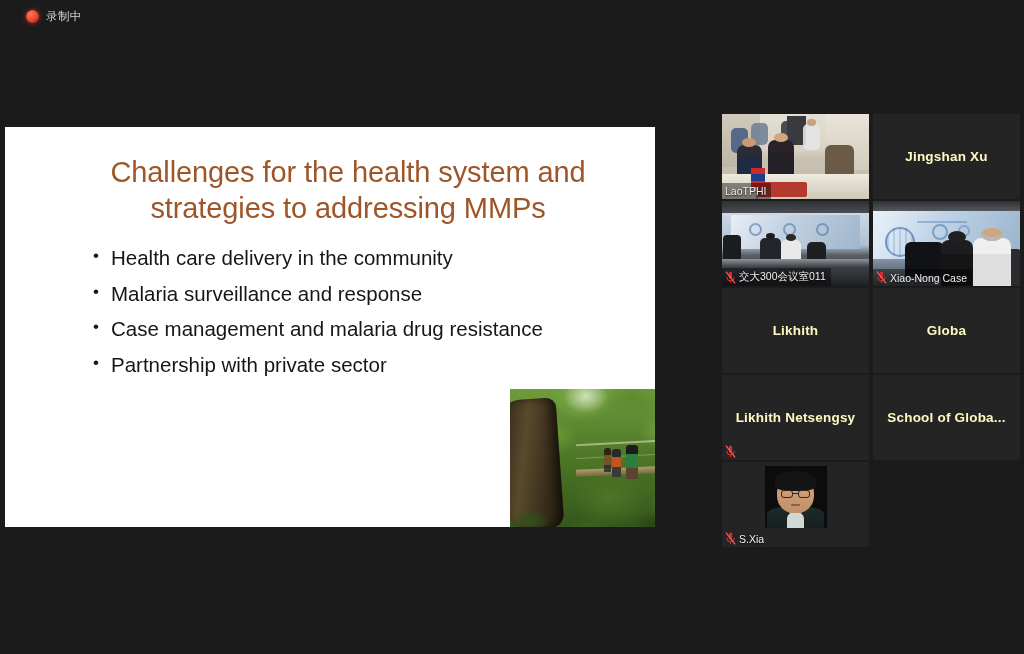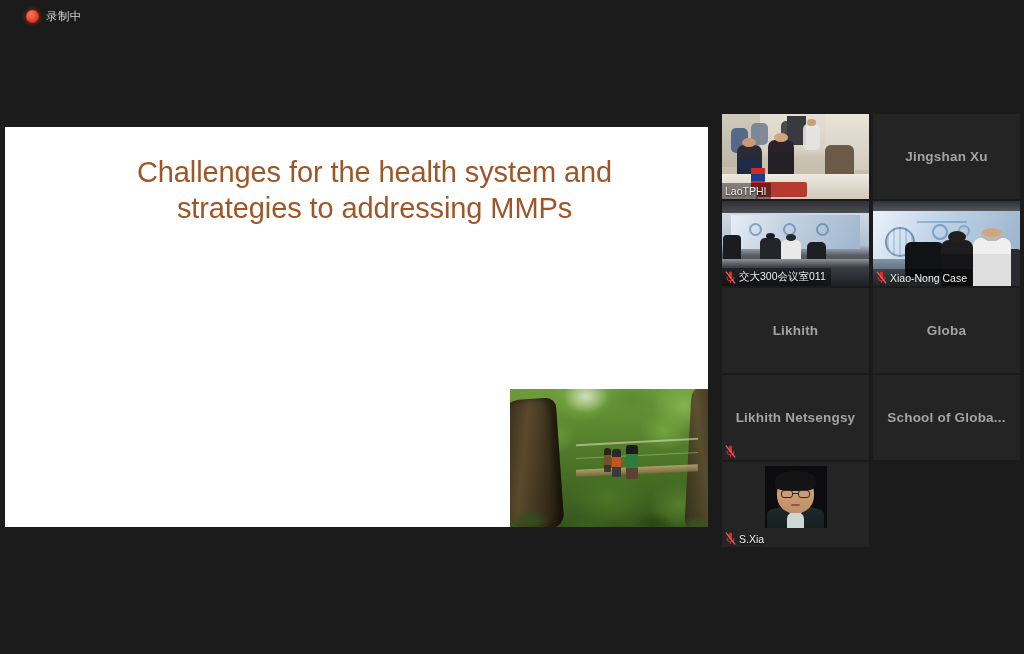--- a/index.html
+++ b/index.html
@@ -30,21 +30,21 @@
   }
   #recording-label {
     color: #d6d6d6; font-size: 11.5px; letter-spacing: .4px;
     font-family: "DejaVu Sans", sans-serif;
   }
 
   
   #slide {
     position: absolute;
     left: 5px; top: 127px;
-    width: 703px; height: 400px;
+    width: 650px; height: 400px;
     background: #ffffff;
     overflow: hidden;
     padding-left: 36px;
   }
   #slide-title {
     margin: 28px 42px 0 42px;
     text-align: center;
     color: #9e5527;
     font-size: 29px;
     line-height: 1.23;
@@ -165,21 +165,21 @@
   }
   .tile {
     position: relative;
     background: #242424;
     overflow: hidden;
   }
   .tile.active-speaker { outline: 3px solid #b9e03c; outline-offset: -3px; }
   .tile-name-center {
     position: absolute; inset: 0;
     display: flex; align-items: center; justify-content: center;
-    color: #a3a3a3; font-size: 13.5px; font-weight: bold;
+    color: #fef9c3; font-size: 13.5px; font-weight: bold;
     text-align: center; padding: 0 6px;
     letter-spacing: .2px;
     font-family: "Liberation Sans", sans-serif;
   }
   .tile-footer {
     position: absolute; left: 0; bottom: 0;
     display: flex; align-items: center; gap: 3px;
     padding: 2px 5px 2px 3px;
     max-width: 100%;
   }
@@ -300,20 +300,26 @@
 <div id="app">
 
   <div id="recording-indicator">
     <span id="recording-dot"></span>
     <span id="recording-label">录制中</span>
   </div>
 
   <div id="slide">
     <div id="slide-title">Challenges for the health system and strategies to addressing MMPs</div>
 
+    <ul id="slide-bullets">
+      <li>Health care delivery in the community</li>
+      <li>Malaria surveillance and response</li>
+      <li>Case management and malaria drug resistance</li>
+      <li>Partnership with private sector</li>
+    </ul>
 
     <div id="slide-photo">
       <div class="ph-layer ph-canopy"></div>
       <div class="ph-sky"></div>
       <div class="ph-trunk-l"></div>
       <div class="ph-trunk-r"></div>
       <div class="ph-bridge">
         <div class="ph-cable"></div>
         <div class="ph-cable2"></div>
         <div class="ph-deck"></div>

